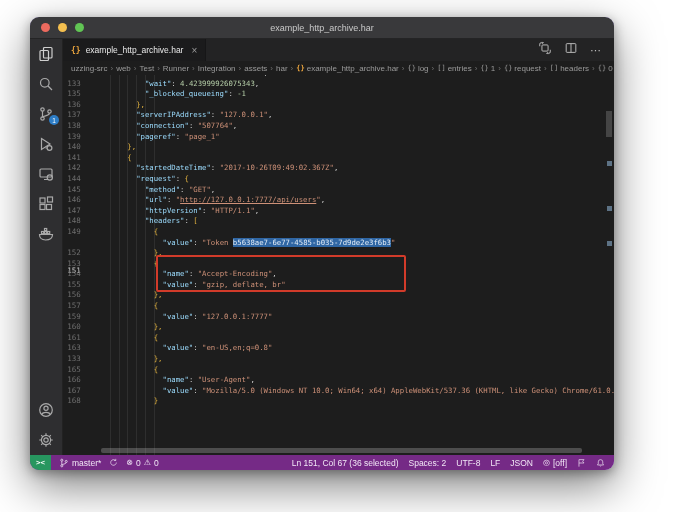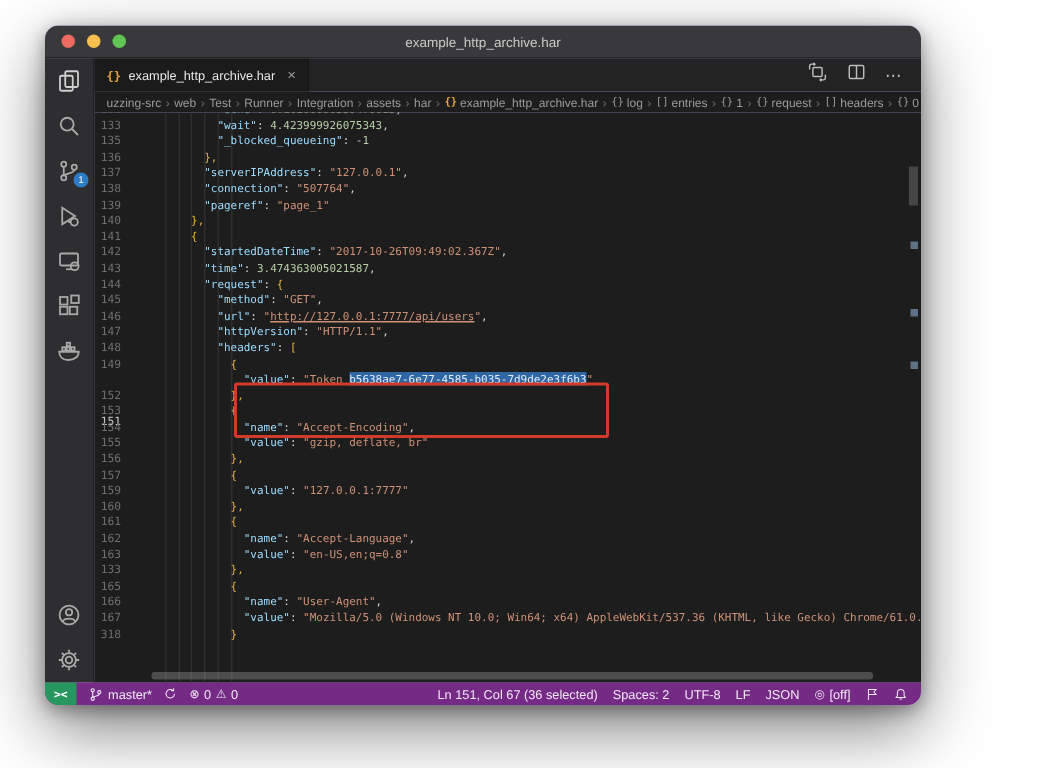--- a/index.html
+++ b/index.html
@@ -296,24 +296,20 @@
             </div>
             <div class="line">
               <span class="ln">141</span>
               <span class="lc">      <span class="tk-b">{</span></span>
             </div>
             <div class="line">
               <span class="ln">142</span>
               <span class="lc">        <span class="tk-k">"startedDateTime"</span><span class="tk-c">: </span><span class="tk-s">"2017-10-26T09:49:02.367Z"</span><span class="tk-m">,</span></span>
             </div>
             <div class="line">
-              <span class="ln">143</span>
-              <span class="lc">        <span class="tk-k">"time"</span><span class="tk-c">: </span><span class="tk-n">3.474363005021587</span><span class="tk-m">,</span></span>
-            </div>
-            <div class="line">
               <span class="ln">144</span>
               <span class="lc">        <span class="tk-k">"request"</span><span class="tk-c">: </span><span class="tk-b">{</span></span>
             </div>
             <div class="line">
               <span class="ln">145</span>
               <span class="lc">          <span class="tk-k">"method"</span><span class="tk-c">: </span><span class="tk-s">"GET"</span><span class="tk-m">,</span></span>
             </div>
             <div class="line">
               <span class="ln">146</span>
               <span class="lc">          <span class="tk-k">"url"</span><span class="tk-c">: </span><span class="tk-s">"</span><span class="tk-l">http://127.0.0.1:7777/api/users</span><span class="tk-s">"</span><span class="tk-m">,</span></span>
@@ -364,45 +360,41 @@
             </div>
             <div class="line">
               <span class="ln">160</span>
               <span class="lc">            <span class="tk-b">},</span></span>
             </div>
             <div class="line">
               <span class="ln">161</span>
               <span class="lc">            <span class="tk-b">{</span></span>
             </div>
             <div class="line">
-              <span class="ln">162</span>
-              <span class="lc">              <span class="tk-k">"name"</span><span class="tk-c">: </span><span class="tk-s">"Accept-Language"</span><span class="tk-m">,</span></span>
-            </div>
-            <div class="line">
               <span class="ln">163</span>
               <span class="lc">              <span class="tk-k">"value"</span><span class="tk-c">: </span><span class="tk-s">"en-US,en;q=0.8"</span></span>
             </div>
             <div class="line">
               <span class="ln">133</span>
               <span class="lc">            <span class="tk-b">},</span></span>
             </div>
             <div class="line">
               <span class="ln">165</span>
               <span class="lc">            <span class="tk-b">{</span></span>
             </div>
             <div class="line">
               <span class="ln">166</span>
               <span class="lc">              <span class="tk-k">"name"</span><span class="tk-c">: </span><span class="tk-s">"User-Agent"</span><span class="tk-m">,</span></span>
             </div>
             <div class="line">
               <span class="ln">167</span>
               <span class="lc">              <span class="tk-k">"value"</span><span class="tk-c">: </span><span class="tk-s">"Mozilla/5.0 (Windows NT 10.0; Win64; x64) AppleWebKit/537.36 (KHTML, like Gecko) Chrome/61.0.3163.100 Safari/537.36"</span></span>
             </div>
             <div class="line">
-              <span class="ln">318</span>
+              <span class="ln">168</span>
               <span class="lc">            <span class="tk-b">}</span></span>
             </div>
           </div>
         <div class="redbox"></div>
         <div class="vsb">
           <div class="vsb-thumb"></div>
           <div class="vsb-mark" style="top:86px"></div>
           <div class="vsb-mark" style="top:131px"></div>
           <div class="vsb-mark" style="top:166px"></div>
         </div>

